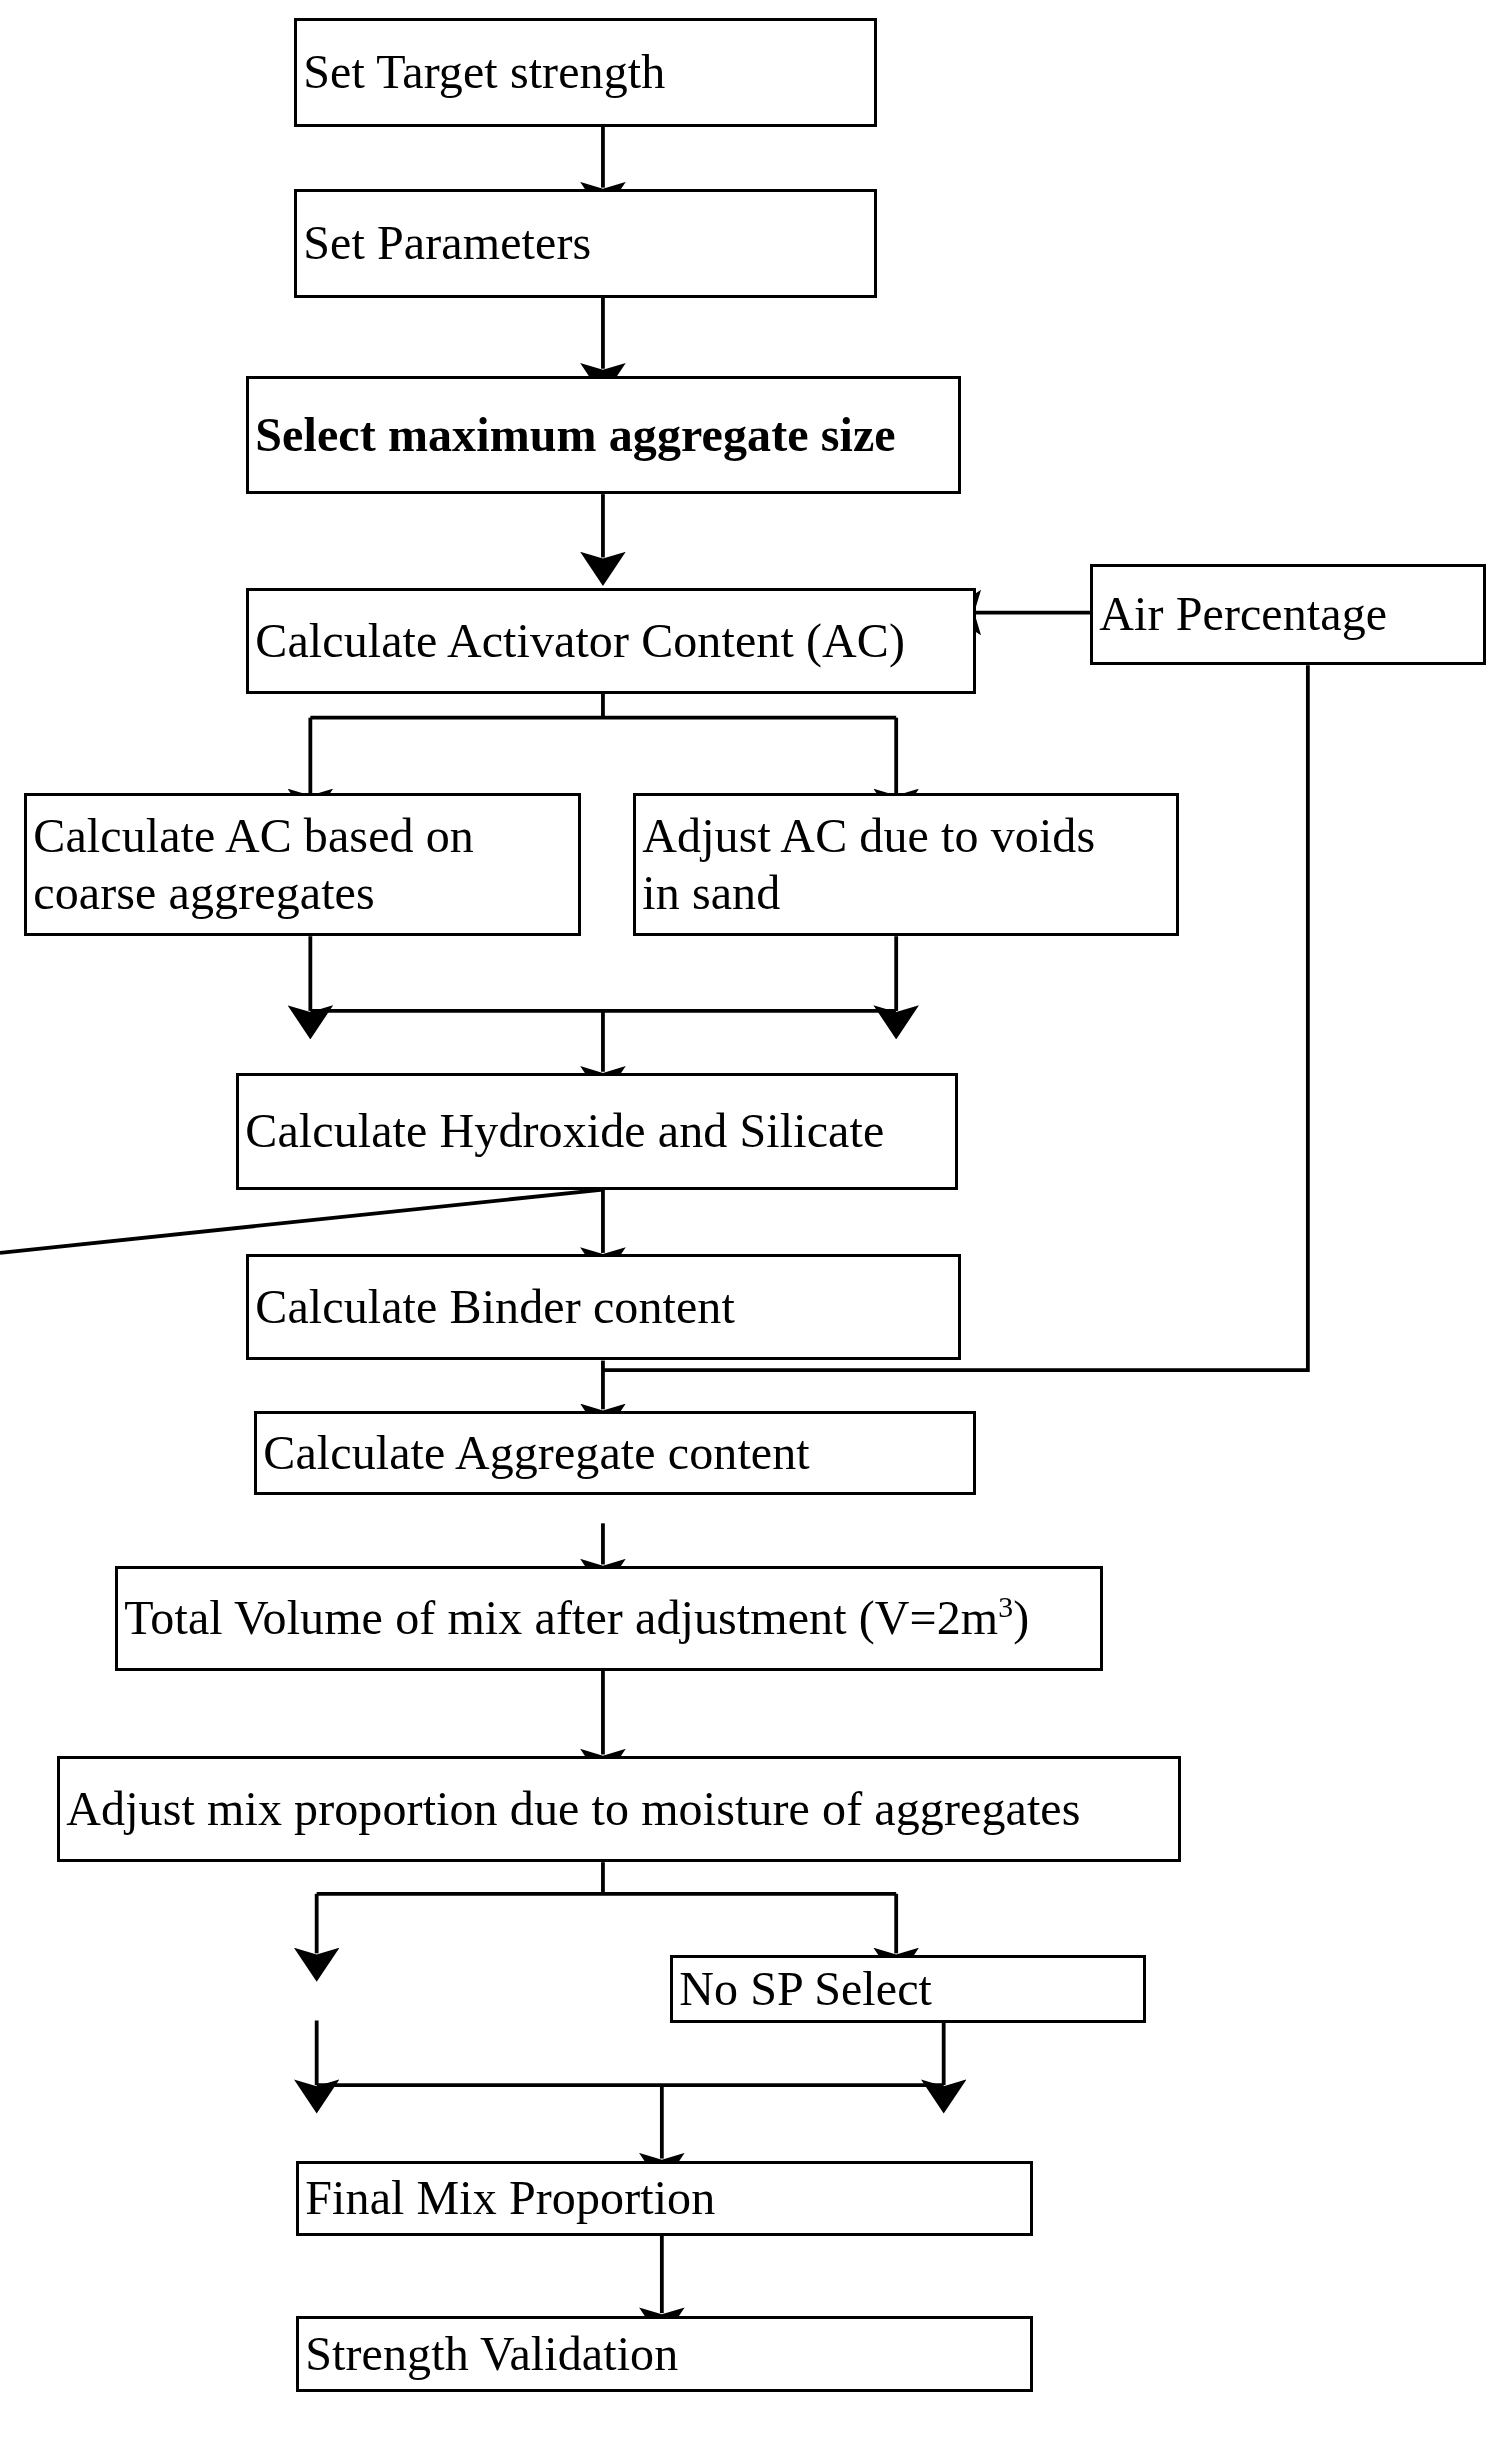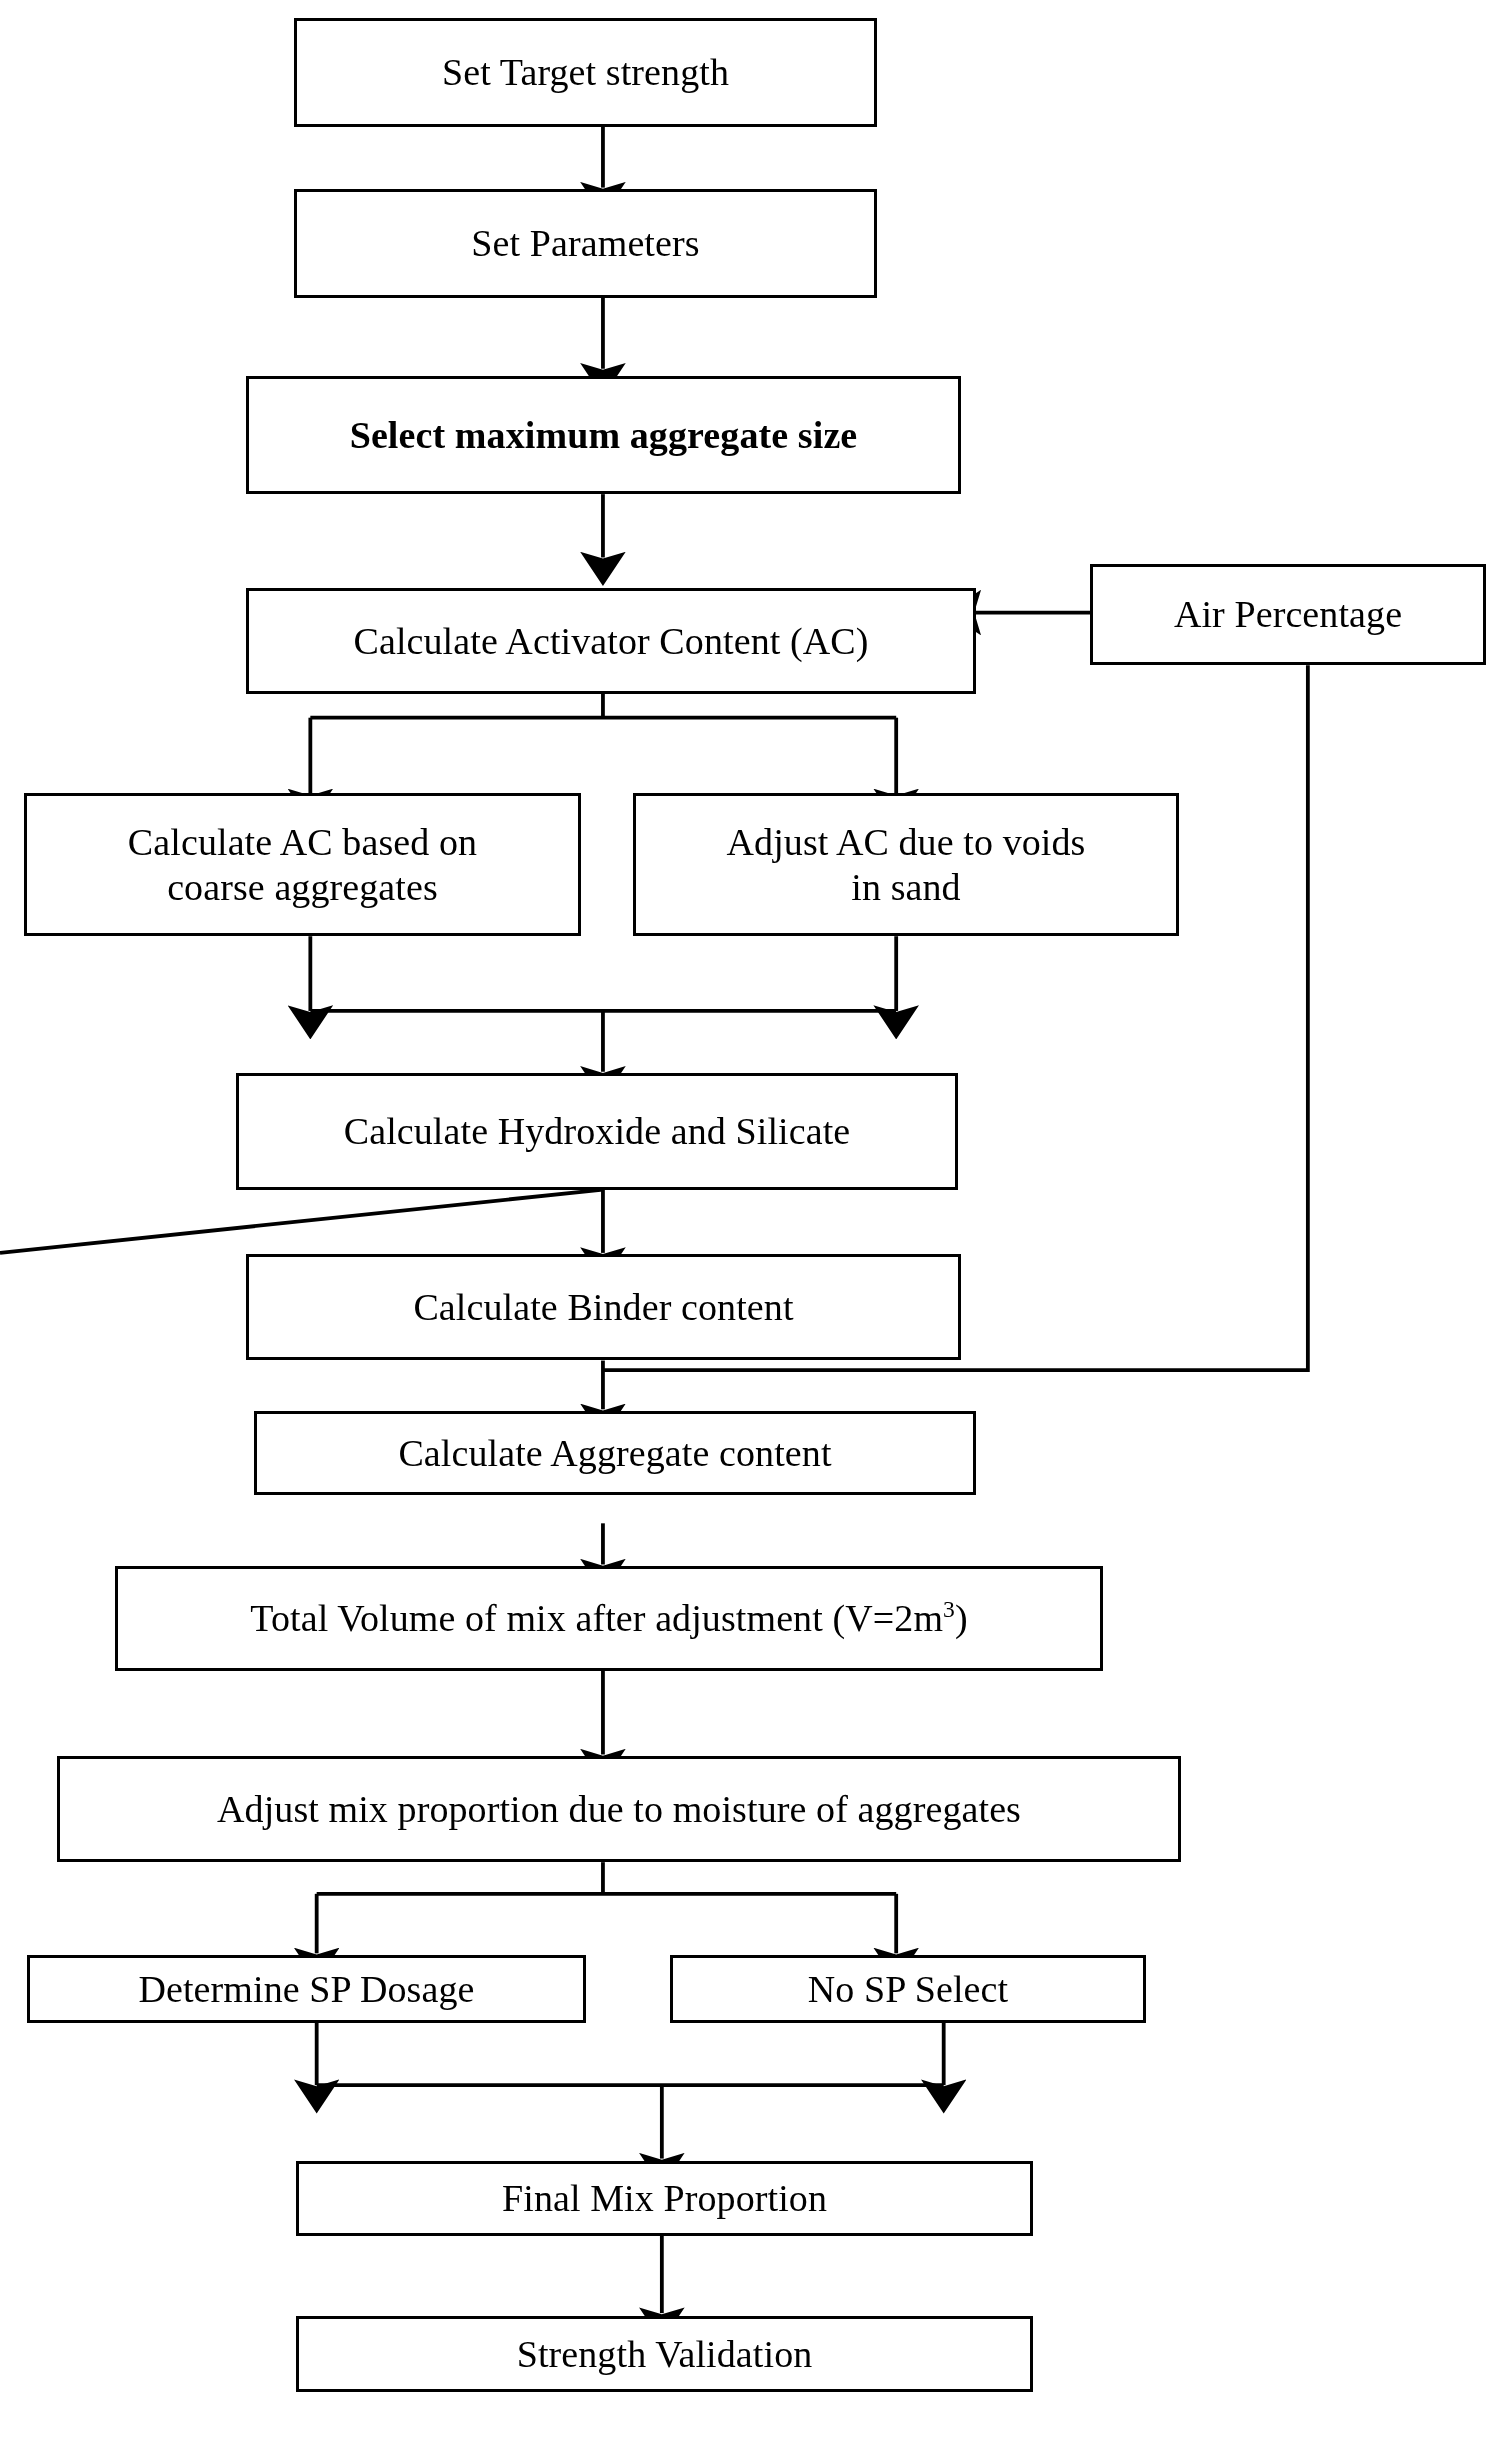--- a/index.html
+++ b/index.html
@@ -25,24 +25,23 @@
     height: 2438px;
   }
   .node-box {
     position: absolute;
     box-sizing: border-box;
     border: 3.2px solid #000000;
     background: #ffffff;
     display: flex;
     align-items: center;
     justify-content: center;
-    text-align: center;
     color: #000000;
     font-family: "Liberation Serif", "DejaVu Serif", serif;
-    font-size: 38px;
+    font-size: 48px;
     line-height: 1.18;
     letter-spacing: 0.1px;
     z-index: 5;
   }
   .node-label {
     display: block;
     width: 100%;
     padding: 0 6.3px;
     box-sizing: border-box;
   }
@@ -159,23 +158,20 @@
   <div class="node-box" style="left:115px; top:1566px; width:988px; height:105px;">
     <span class="node-label">
       <span>Total Volume of mix after adjustment (V=2m</span><sup>3</sup><span>)</span>
     </span>
   </div>
 
   <div class="node-box" style="left:57px; top:1756px; width:1124px; height:106px;">
     <span class="node-label">Adjust mix proportion due to moisture of aggregates</span>
   </div>
 
-  <div class="node-box" style="left:27px; top:1955px; width:559px; height:68px;">
-    <span class="node-label">Determine SP Dosage</span>
-  </div>
 
   <div class="node-box" style="left:670px; top:1955px; width:476px; height:68px;">
     <span class="node-label">No SP Select</span>
   </div>
 
   <div class="node-box" style="left:296px; top:2161px; width:737px; height:75px;">
     <span class="node-label">Final Mix Proportion</span>
   </div>
 
   <div class="node-box" style="left:296px; top:2316px; width:737px; height:76px;">

